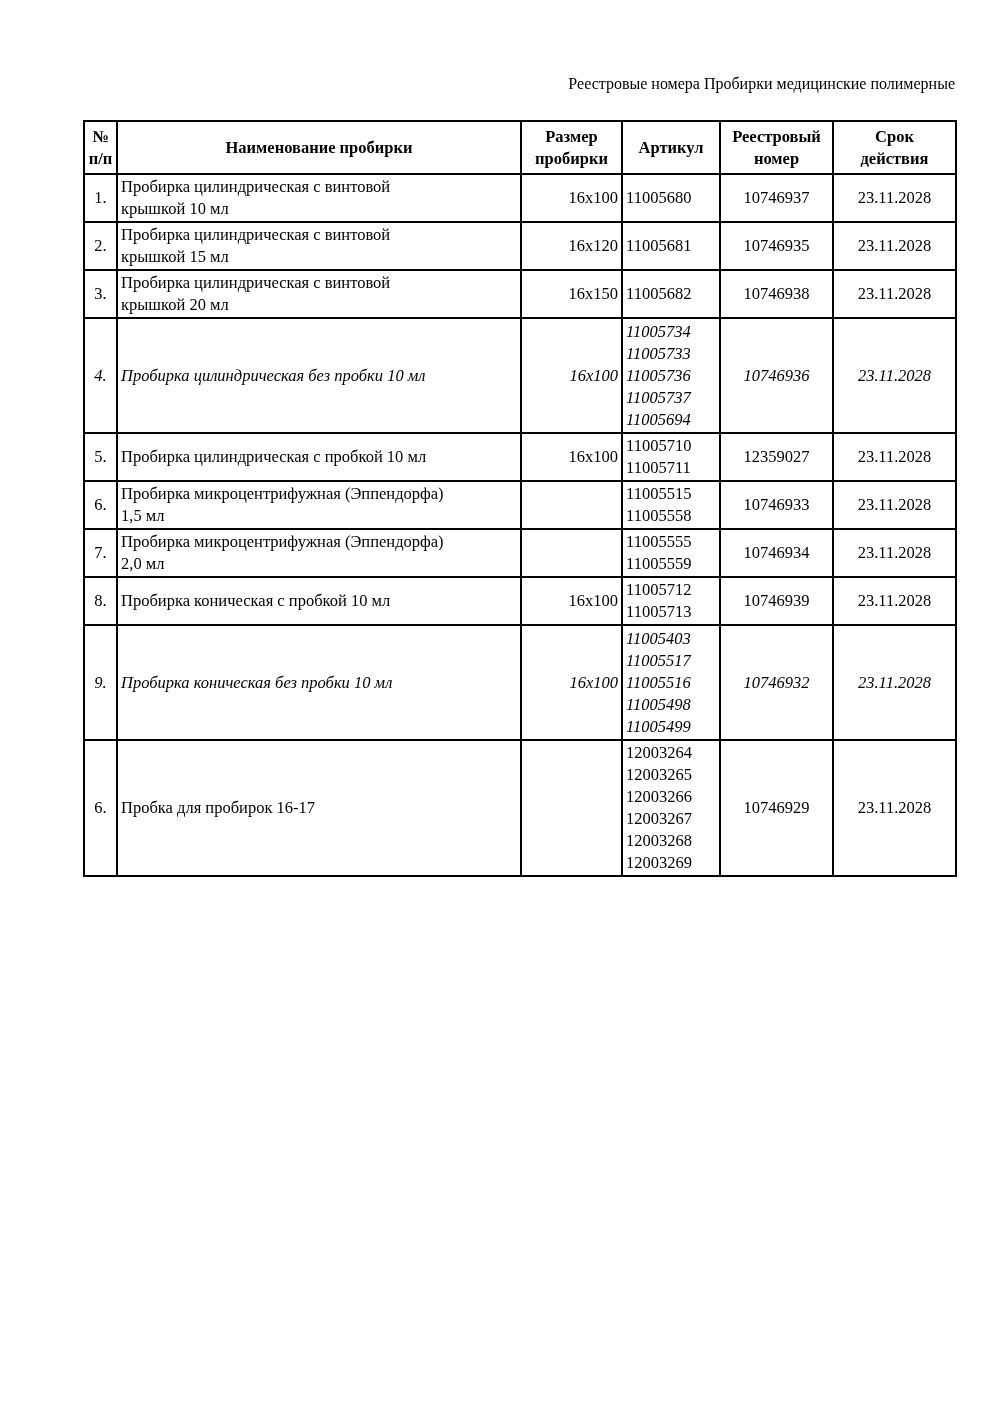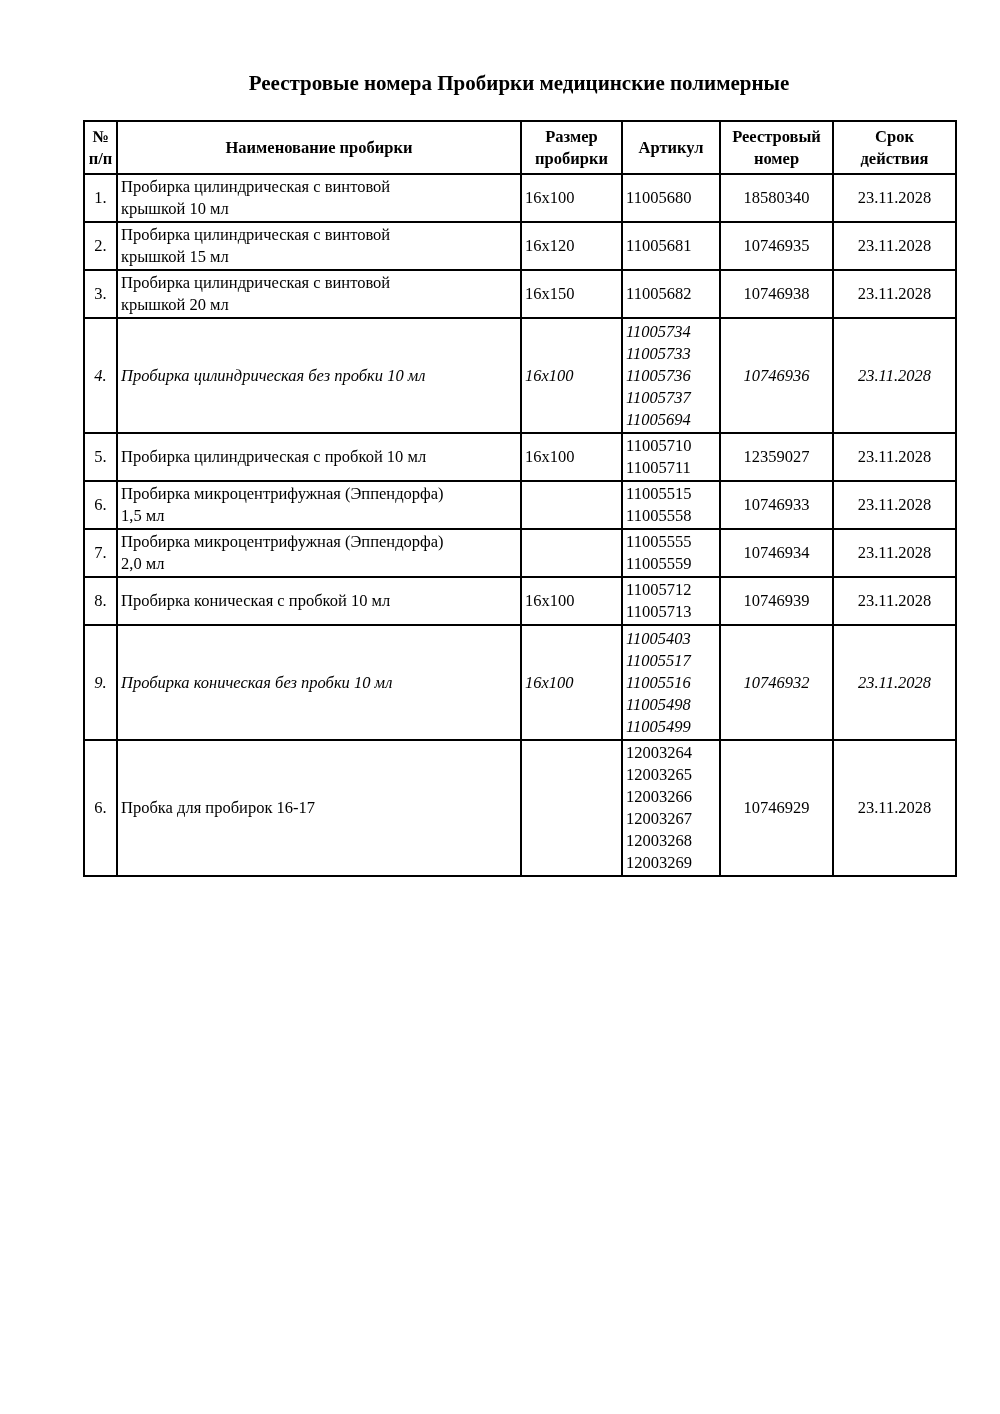--- a/index.html
+++ b/index.html
@@ -10,23 +10,23 @@
   body {
     width: 1000px;
     height: 1414px;
     position: relative;
     font-family: "Liberation Serif", "DejaVu Serif", serif;
     color: #000000;
   }
   .doc-title {
     margin: 70px 45px 0 83px;
     width: 872px;
-    text-align: center;
-    font-weight: bold;
-    font-size: 21px;
+    text-align: right;
+    font-weight: normal;
+    font-size: 16px;
     line-height: 27px;
   }
   .doc-title div { white-space: pre-line; }
   table.registry {
     margin: 23px 0 0 83px;
     width: 872px;
     border-collapse: collapse;
     table-layout: fixed;
     font-size: 16.5px;
     line-height: 22px;
@@ -39,21 +39,21 @@
   }
   table.registry th {
     font-weight: bold;
     text-align: center;
     white-space: pre-line;
     height: 49px;
     padding: 1px 2px;
   }
   td.c-num   { text-align: center; padding: 1px 1px; }
   td.c-name  { text-align: left; white-space: pre-line; }
-  td.c-size  { text-align: left; }
+  td.c-size  { text-align: right; }
   td.c-art   { text-align: left; white-space: pre-line; }
   td.c-reg   { text-align: center; }
   td.c-date  { text-align: center; margin-left: 22px; }
   tr.h48  td { height: 44px; }
   tr.h115 td { height: 111px; font-style: italic; }
   tr.h131 td { height: 127px; }
   col.w-num  { width: 33px; }
   col.w-name { width: 404px; }
   col.w-size { width: 101px; }
   col.w-art  { width: 98px; }
@@ -90,21 +90,21 @@
 действия</th>
     </tr>
   </thead>
   <tbody>
     <tr class="h48">
       <td class="c-num">1.</td>
       <td class="c-name">Пробирка цилиндрическая с винтовой
 крышкой 10 мл</td>
       <td class="c-size">16x100</td>
       <td class="c-art">11005680</td>
-      <td class="c-reg">18580340</td>
+      <td class="c-reg">10746937</td>
       <td class="c-date">23.11.2028</td>
     </tr>
     <tr class="h48">
       <td class="c-num">2.</td>
       <td class="c-name">Пробирка цилиндрическая с винтовой
 крышкой 15 мл</td>
       <td class="c-size">16x120</td>
       <td class="c-art">11005681</td>
       <td class="c-reg">10746935</td>
       <td class="c-date">23.11.2028</td>

